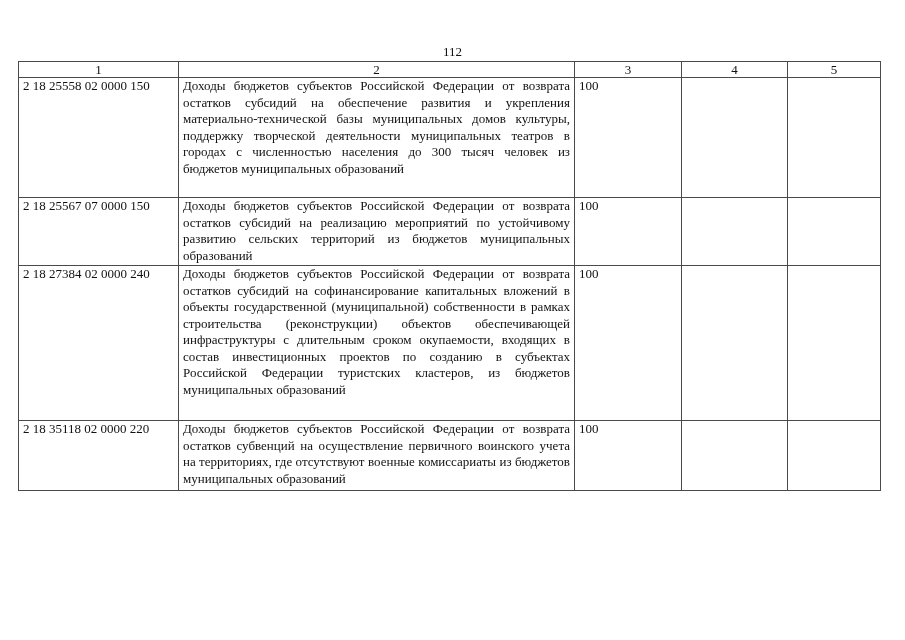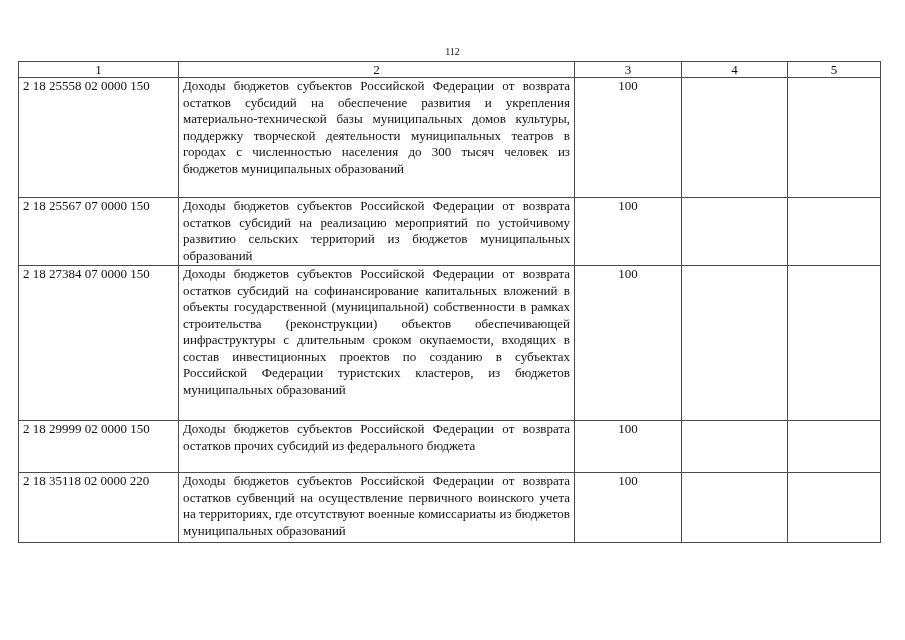--- a/index.html
+++ b/index.html
@@ -1,26 +1,26 @@
 <!DOCTYPE html>
 <html><head>
 <meta charset="utf-8">
 <style>
   html, body { margin:0; padding:0; background:#ffffff; }
   body { width:905px; height:640px; position:relative; overflow:hidden;
          font-family:"Liberation Serif","DejaVu Serif",serif; color:#111; }
   .page-num { position:absolute; top:44px; left:0; width:905px; text-align:center;
-              font-size:10px; line-height:15px; }
+              font-size:13px; line-height:15px; }
   table.main { position:absolute; top:61px; left:18px; border-collapse:collapse;
                table-layout:fixed; width:862px; font-size:13px; line-height:16.5px; }
   table.main td, table.main th { border:1px solid #4a4a4a; padding:0 4px; vertical-align:top; font-weight:normal; }
   table.main th { text-align:center; height:15px; line-height:15px; padding:0; }
   td.code { white-space:nowrap; padding-left:4px;margin-left:40px; }
   td.desc { text-align:justify; text-align-last:left; padding:0 4px 0 4px; }
-  td.num { text-align:center; vertical-align:bottom; }
+  td.num { text-align:left; vertical-align:bottom; }
   td.empty { }
 </style>
 </head>
 <body>
 
 <div class="page-num">112</div>
 
 <table class="main">
   <colgroup>
     <col style="width:160px">
@@ -47,29 +47,22 @@
       <td class="empty"></td>
     </tr>
     <tr style="height:68px">
       <td class="code">2 18 25567 07 0000 150</td>
       <td class="desc">Доходы бюджетов субъектов Российской Федерации от возврата остатков субсидий на реализацию мероприятий по устойчивому развитию сельских территорий из бюджетов муниципальных образований</td>
       <td class="num">100</td>
       <td class="empty"></td>
       <td class="empty"></td>
     </tr>
     <tr style="height:155px">
-      <td class="code">2 18 27384 07 0000 150</td>
+      <td class="code">2 18 27384 02 0000 240</td>
       <td class="desc">Доходы бюджетов субъектов Российской Федерации от возврата остатков субсидий на софинансирование капитальных вложений в объекты государственной (муниципальной) собственности в рамках строительства (реконструкции) объектов обеспечивающей инфраструктуры с длительным сроком окупаемости, входящих в состав инвестиционных проектов по созданию в субъектах Российской Федерации туристских кластеров, из бюджетов муниципальных образований</td>
-      <td class="num">100</td>
-      <td class="empty"></td>
-      <td class="empty"></td>
-    </tr>
-    <tr style="height:52px">
-      <td class="code">2 18 29999 02 0000 150</td>
-      <td class="desc">Доходы бюджетов субъектов Российской Федерации от возврата остатков прочих субсидий из федерального бюджета</td>
       <td class="num">100</td>
       <td class="empty"></td>
       <td class="empty"></td>
     </tr>
     <tr style="height:70px">
       <td class="code">2 18 35118 02 0000 220</td>
       <td class="desc">Доходы бюджетов субъектов Российской Федерации от возврата остатков субвенций на осуществление первичного воинского учета на территориях, где отсутствуют военные комиссариаты из бюджетов муниципальных образований</td>
       <td class="num">100</td>
       <td class="empty"></td>
       <td class="empty"></td>

